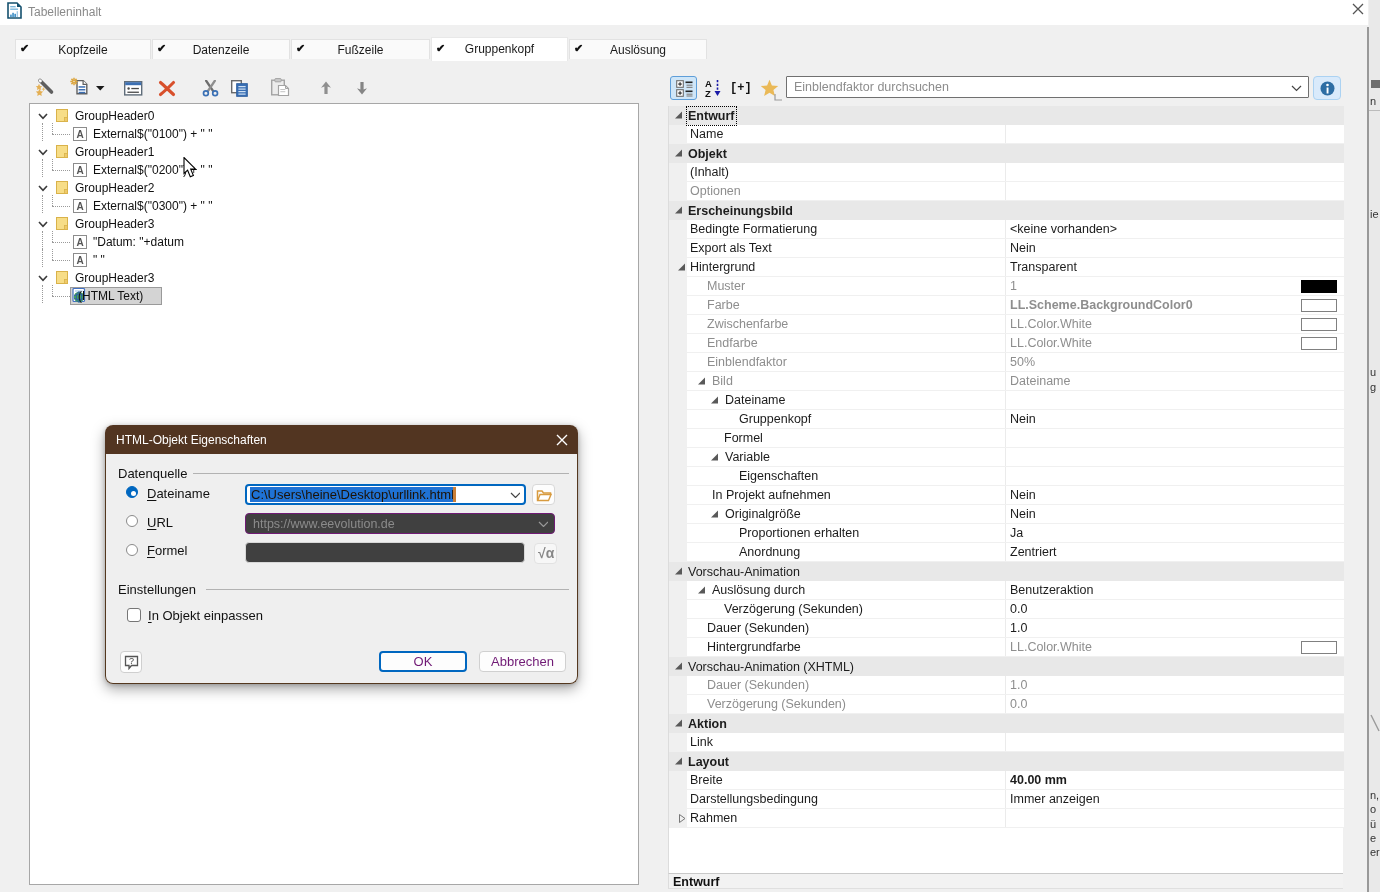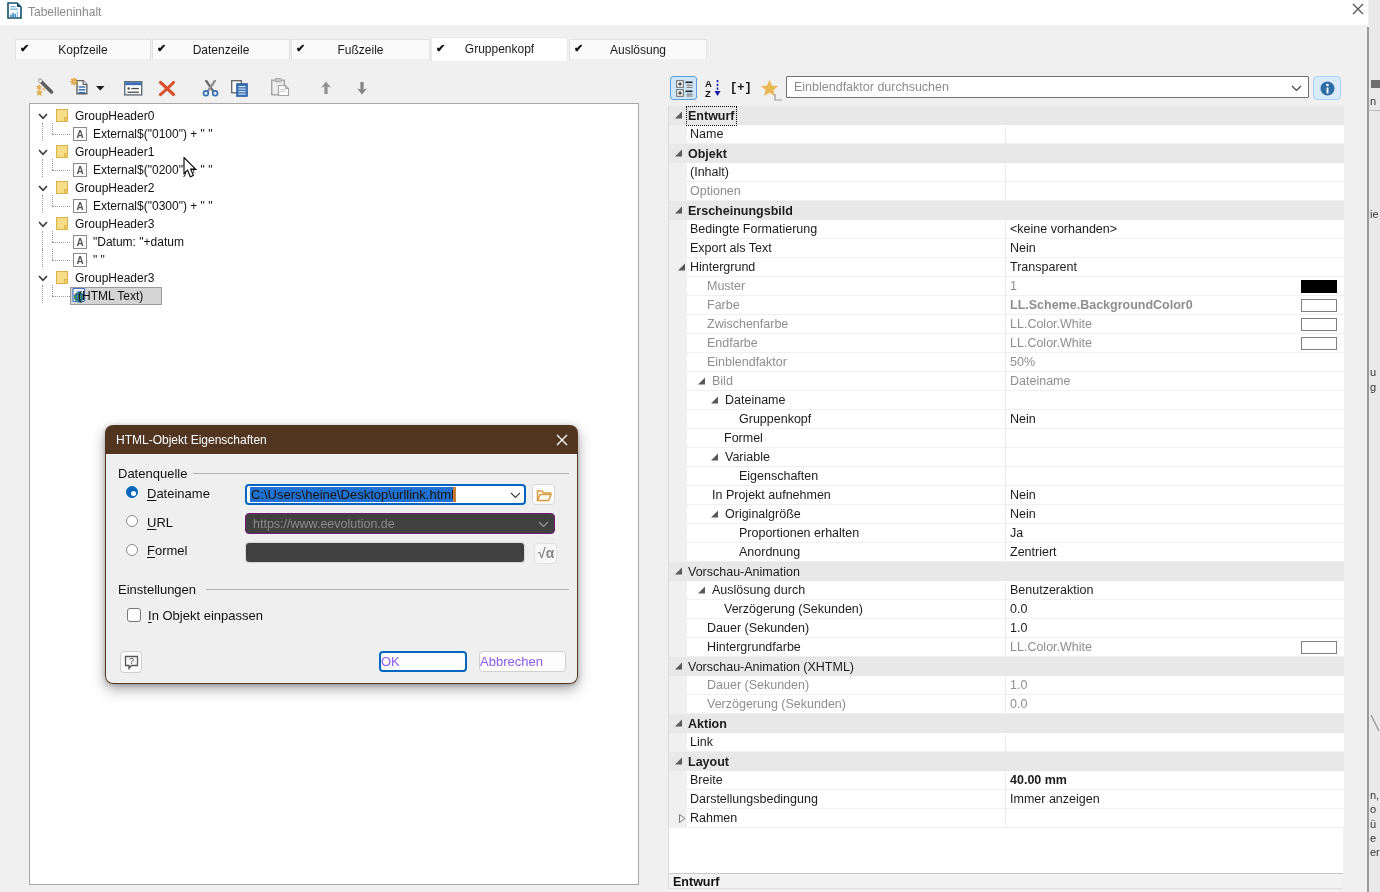--- a/index.html
+++ b/index.html
@@ -55,21 +55,21 @@
 .dlbl{position:absolute;font-size:13px;color:#111}
 .grpline{position:absolute;height:1px;background:#b2b2b2}
 .radio{position:absolute;width:12px;height:12px;border-radius:50%;background:#fff;border:1px solid #8a8a8a}
 .radio.sel{background:#0067c0;border-color:#0067c0}
 .radio.sel::after{content:"";position:absolute;left:3.5px;top:3.5px;width:5px;height:5px;border-radius:50%;background:#fff}
 .combo{position:absolute;background:#fff;border:2px solid #0067c0;border-radius:4px}
 .dis{background:#404040;border:1px solid #701a75}
 .chev{position:absolute;width:10px;height:6px}
 .sbtn{position:absolute;width:23px;height:21px;background:#fdfdfd;border:1px solid #d8d8d8;border-radius:4px}
 .btn{position:absolute;width:88px;height:21px;background:#fdfdfd;border:1px solid #d0d0d0;border-radius:4px;
- font-size:13px;color:#8b5cf6;line-height:19px}
+ text-align:center;font-size:13px;color:#701a75;line-height:19px}
 .btn.def{border:2px solid #0067c0;line-height:17px}
 #chk{position:absolute;left:21px;top:154px;width:14px;height:14px;background:#fff;border:1px solid #767676;border-radius:3px}
 #seltext{position:absolute;left:3px;top:1px;background:#1f72d4;color:#1d1205;font-size:13px;line-height:15px;padding:0 1px;white-space:pre}
 u.u{text-decoration:underline;text-underline-offset:2px}
 </style></head>
 <body>
 
 <div id="titlebar"></div>
 <svg class="abs" style="left:7px;top:2px" width="15" height="17" viewBox="0 0 15 17">
  <path d="M1 1 h9 l4 4 v11 h-13 z" fill="#fff" stroke="#15506e" stroke-width="1.6"></path>

